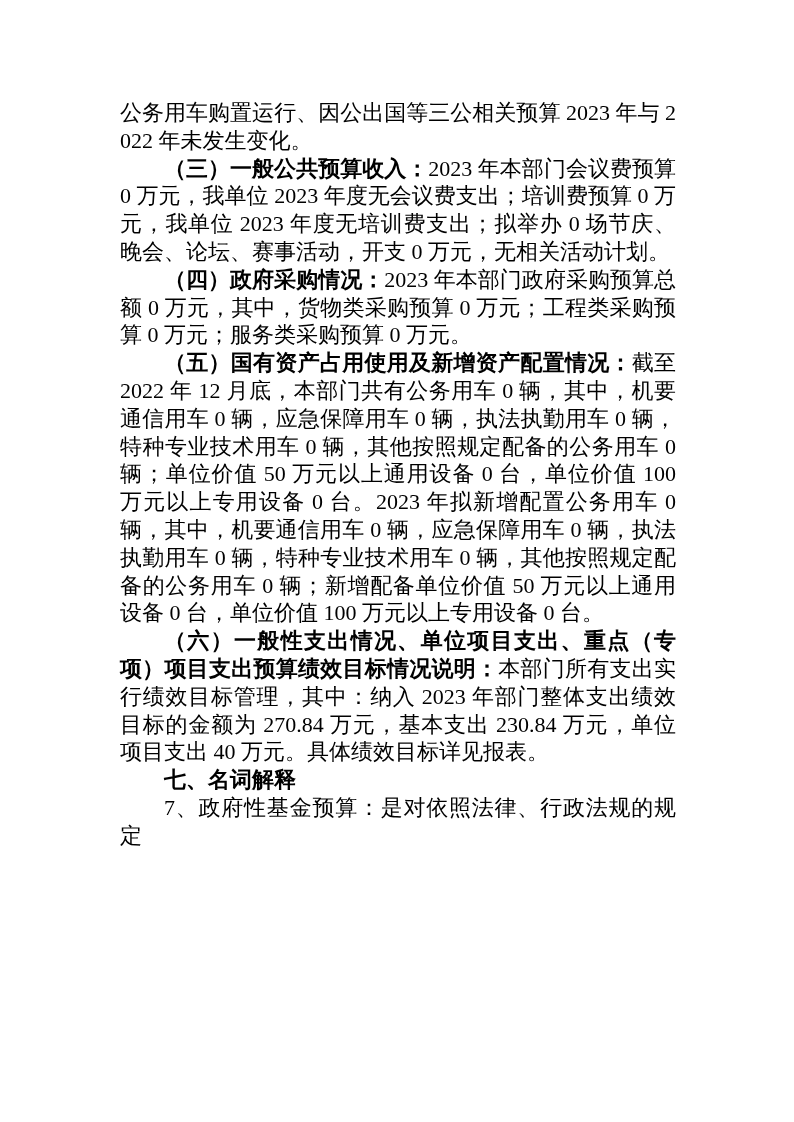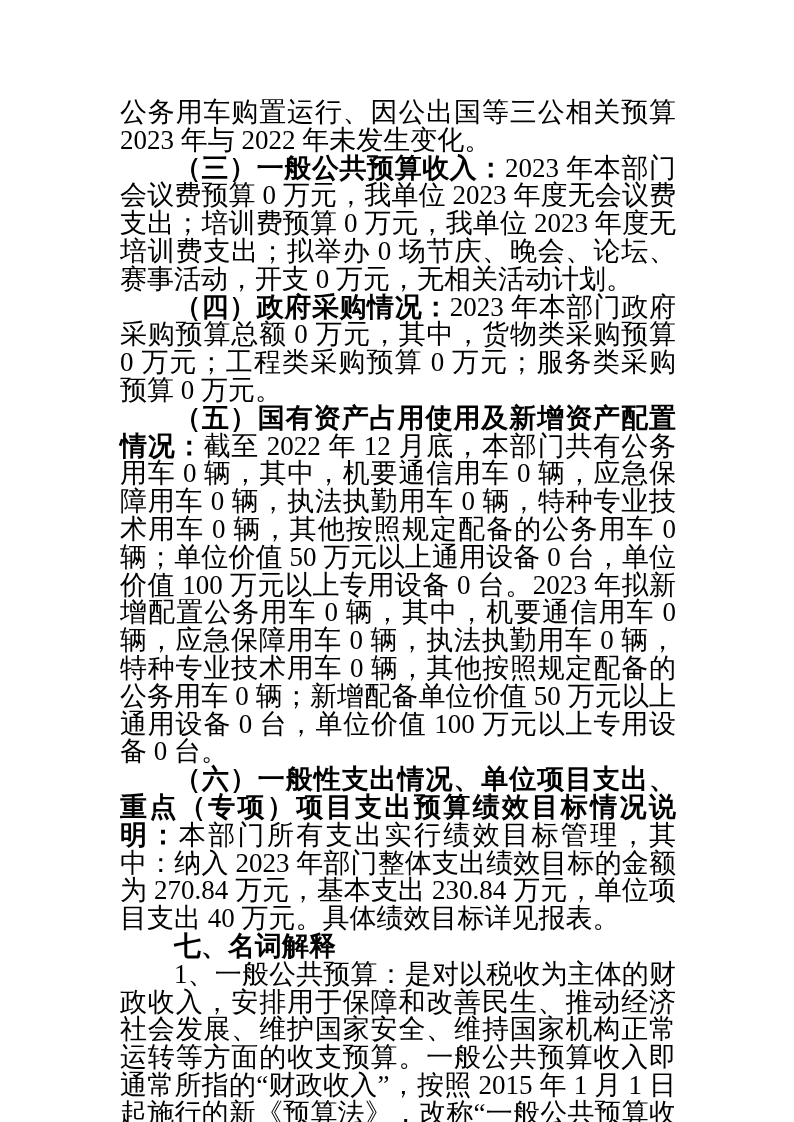--- a/index.html
+++ b/index.html
@@ -15,21 +15,21 @@
     background: #ffffff;
     box-sizing: border-box;
     padding: 99px 118px 0 120px;
     overflow: hidden;
     color: #000000;
   }
   .doc-body p {
     margin: 0;
     padding: 0;
     font-family: "Liberation Serif", "DejaVu Serif", serif;
-    font-size: 27px;
+    font-size: 22px;
     line-height: 27.8px;
     text-align: justify;
     text-justify: inter-character;
     word-break: break-all;
     color: #000000;
   }
   .para-indent {
     text-indent: 2em;
   }
   .para-flush {
@@ -55,18 +55,17 @@
     <p class="para-indent"><span class="lead">（三）一般公共预算收入：</span><span>2023 年本部门会议费预算 0 万元，我单位 2023 年度无会议费支出；培训费预算 0 万元，我单位 2023 年度无培训费支出；拟举办 0 场节庆、晚会、论坛、赛事活动，开支 0 万元，无相关活动计划。</span></p>
 
     <p class="para-indent"><span class="lead">（四）政府采购情况：</span><span>2023 年本部门政府采购预算总额 0 万元，其中，货物类采购预算 0 万元；工程类采购预算 0 万元；服务类采购预算 0 万元。</span></p>
 
     <p class="para-indent"><span class="lead">（五）国有资产占用使用及新增资产配置情况：</span><span>截至 2022 年 12 月底，本部门共有公务用车 0 辆，其中，机要通信用车 0 辆，应急保障用车 0 辆，执法执勤用车 0 辆，特种专业技术用车 0 辆，其他按照规定配备的公务用车 0 辆；单位价值 50 万元以上通用设备 0 台，单位价值 100 万元以上专用设备 0 台。2023 年拟新增配置公务用车 0 辆，其中，机要通信用车 0 辆，应急保障用车 0 辆，执法执勤用车 0 辆，特种专业技术用车 0 辆，其他按照规定配备的公务用车 0 辆；新增配备单位价值 50 万元以上通用设备 0 台，单位价值 100 万元以上专用设备 0 台。</span></p>
 
     <p class="para-indent"><span class="lead">（六）一般性支出情况、单位项目支出、重点（专项）项目支出预算绩效目标情况说明：</span><span>本部门所有支出实行绩效目标管理，其中：纳入 2023 年部门整体支出绩效目标的金额为 270.84 万元，基本支出 230.84 万元，单位项目支出 40 万元。具体绩效目标详见报表。</span></p>
 
     <p class="para-indent heading-line"><span>七、名词解释</span></p>
 
-    <p class="para-indent"><span>1、一般公共预算：是对以税收为主体的财政收入，安排用于保障和改善民生、推动经济社会发展、维护国家安全、维持国家机构正常运转等方面的收支预算。一般公共预算收入即通常所指的“财政收入”，按照 2015 年 1 月 1 日起施行的新《预算法》，改称“一般公共预算收入”。全县一般公共预算收入由地方收入、上划中央收入、上划省级收入三部分构成。</span></p>
 
     <p class="para-indent"><span>7、政府性基金预算：是对依照法律、行政法规的规定</span></p>
 
   </div>
 </div>
 
 </body></html>

